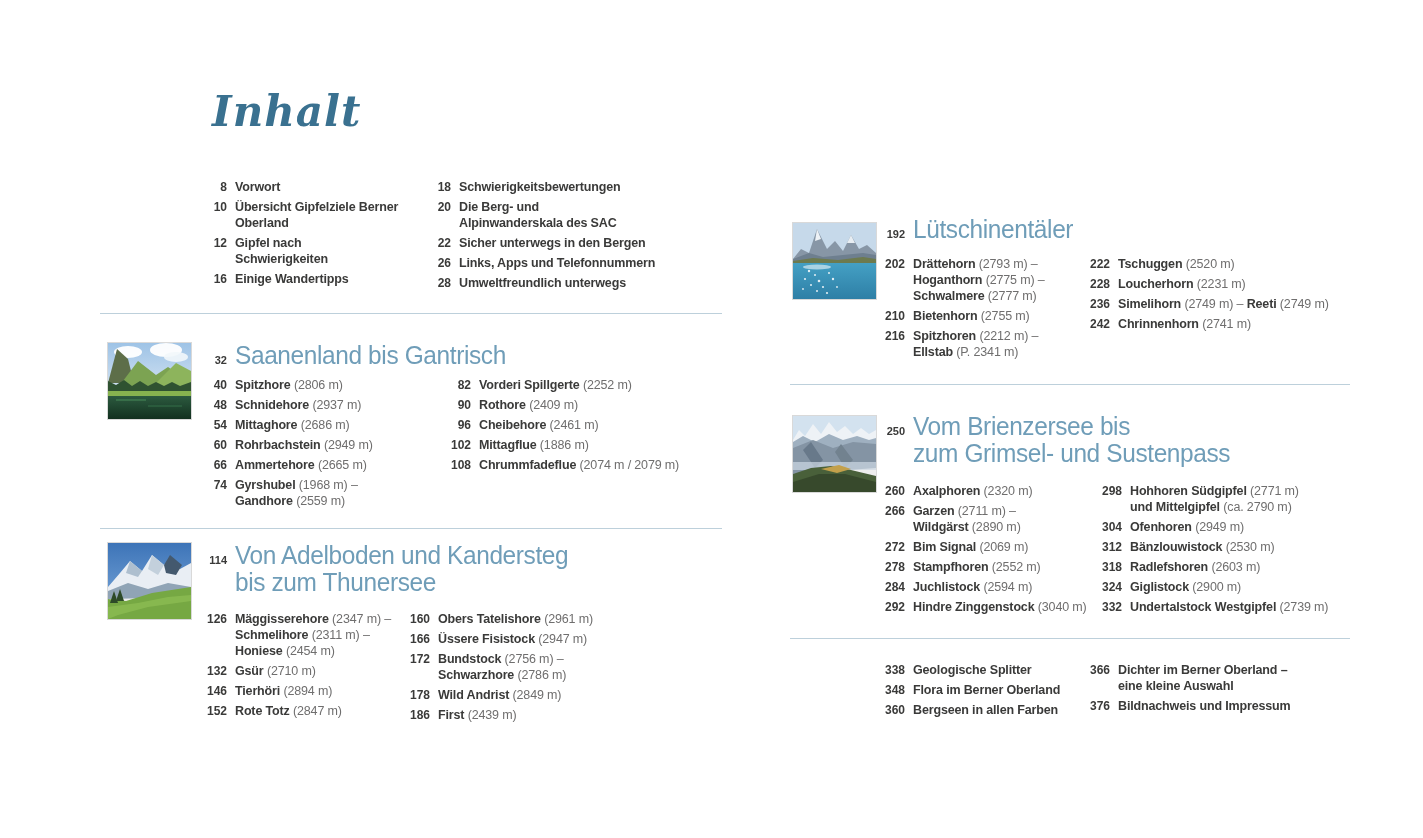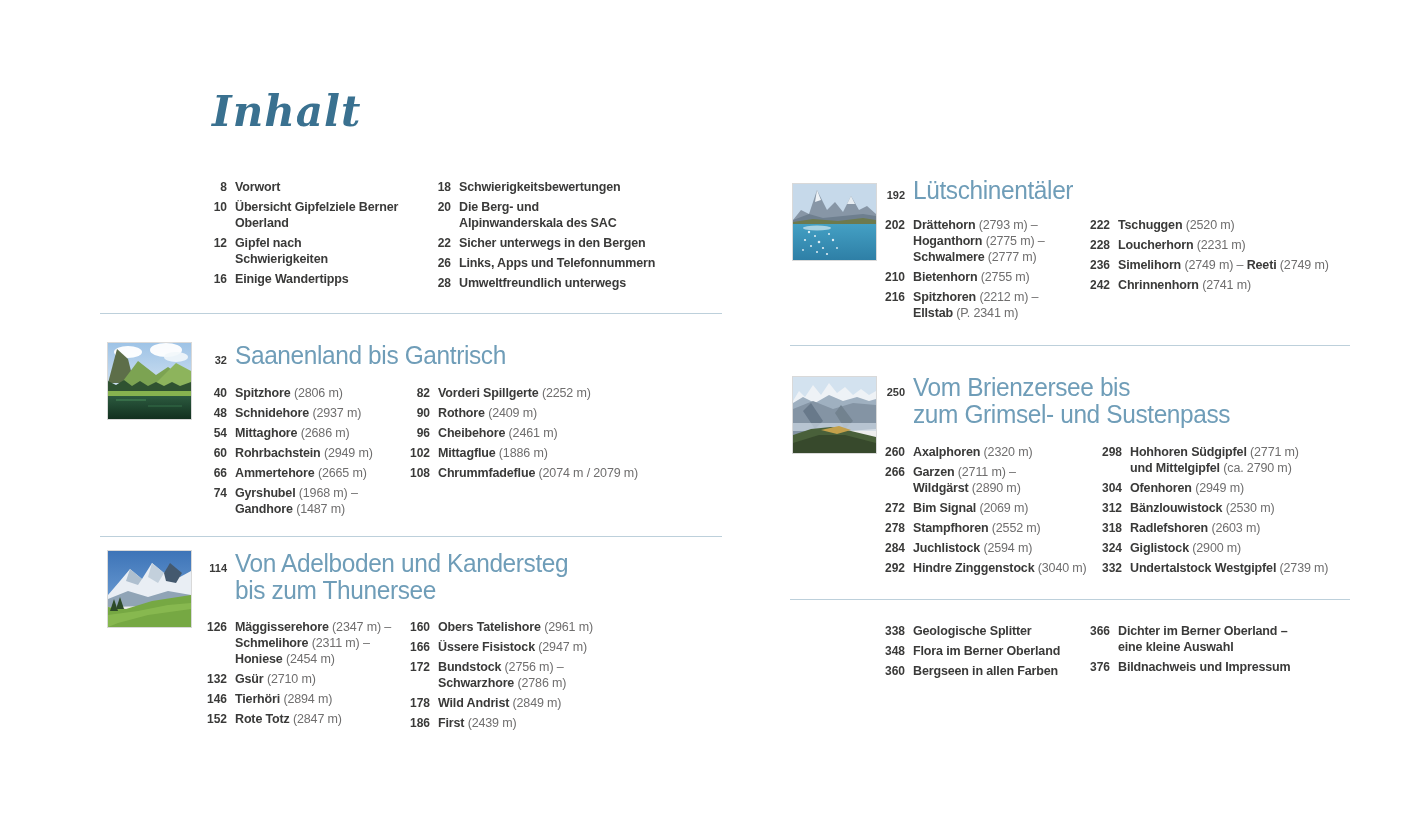--- a/index.html
+++ b/index.html
@@ -3,21 +3,21 @@
 <meta charset="utf-8">
 <style>
   html,body{margin:0;padding:0;}
   body{
     width:1423px;height:838px;background:#ffffff;position:relative;overflow:hidden;
     font-family:"Liberation Sans","DejaVu Sans",sans-serif;
     -webkit-font-smoothing:antialiased;
   }
   .page{position:absolute;top:0;}
   .page-left{left:100px;width:622px;}
-  .page-right{left:790px;width:560px;}
+  .page-right{left:790px;width:560px;margin-top:39px;}
 
   
   .script-title{
     margin:88px 0 0 112px;
     font-family:"DejaVu Serif","Liberation Serif",serif;
     font-style:italic;font-weight:700;
     font-size:42px;line-height:48px;color:#3a7190;letter-spacing:1px;
   }
 
   hr.rule{border:0;border-top:1px solid #bdd0db;margin:0;width:100%;}
@@ -59,21 +59,21 @@
   .cols{display:flex;}
   .page-left .cols{margin-left:99px;}
   .page-right .cols{margin-left:87px;}
   .cols .col{flex:0 0 auto;}
   .page-left .chapter .col1{width:203px;}
   .page-left .cols-intro .col1{width:224px;}
   .page-right .col1{width:205px;}
   .col2{flex:1 1 auto;}
 
   .cols-intro{margin-top:43px;}
-  .ch-saanenland .cols{margin-top:16px;}
+  .ch-saanenland .cols{margin-top:8px;gap:41px;}
   .ch-adelboden .cols{margin-top:15px;}
   .ch-luetschinentaeler .cols{margin-top:13px;}
   .ch-brienzersee .cols{margin-top:16px;gap:12px;}
   .cols-appendix{margin-top:23px;}
 
   .entry{display:flex;margin-bottom:4px;}
   .entry .num{
     flex:0 0 28px;width:28px;text-align:right;margin-right:8px;
     font-size:12px;line-height:16px;font-weight:700;color:#3a3a39;
   }
@@ -215,21 +215,21 @@
           <div class="entry">
             <span class="num">66</span>
             <span class="etext">
               <span class="eline"><span class="seg-b">Ammertehore</span><span class="seg-r"> (2665 m)</span></span>
             </span>
           </div>
           <div class="entry">
             <span class="num">74</span>
             <span class="etext">
               <span class="eline"><span class="seg-b">Gyrshubel</span><span class="seg-r"> (1968 m) –</span></span>
-              <span class="eline"><span class="seg-b">Gandhore</span><span class="seg-r"> (1487 m)</span></span>
+              <span class="eline"><span class="seg-b">Gandhore</span><span class="seg-r"> (2559 m)</span></span>
             </span>
           </div>
         </div>
       <div class="col col2">
           <div class="entry">
             <span class="num">82</span>
             <span class="etext">
               <span class="eline"><span class="seg-b">Vorderi Spillgerte</span><span class="seg-r"> (2252 m)</span></span>
             </span>
           </div>

